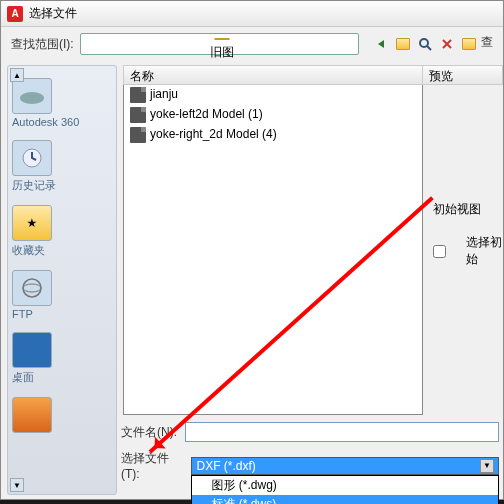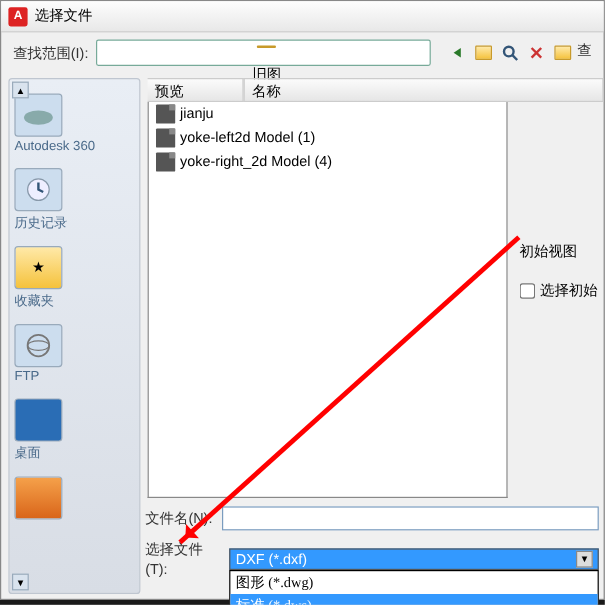--- a/index.html
+++ b/index.html
@@ -3,21 +3,21 @@
 <meta charset="utf-8">
 <style>
 *{box-sizing:border-box;margin:0;padding:0;font-family:"Microsoft YaHei","SimSun",sans-serif;font-size:12px}
 body{width:504px;height:504px;background:#1a1a1a;overflow:hidden;position:relative}
 .dialog{position:absolute;left:0;top:0;width:504px;height:500px;background:#f0f0f0;border:1px solid #888}
 .titlebar{height:26px;background:linear-gradient(#fdfdfd,#e8e8e8);border-bottom:1px solid #ccc;display:flex;align-items:center;padding:0 6px;gap:6px}
 .appicon{width:16px;height:16px;background:#d22;border-radius:2px;display:flex;align-items:center;justify-content:center;color:#fff;font-size:10px;font-weight:bold}
 .toolbar{height:34px;display:flex;align-items:center;padding:4px 10px;gap:6px}
 .lbl{color:#333}
 .lookin{flex:0 0 auto}
-.combo{height:22px;border:1px solid #7a9;background:#fff;display:flex;align-items:center;padding:0 4px;gap:14px;border-radius:2px}
+.combo{height:22px;border:1px solid #7a9;background:#fff;display:flex;align-items:center;padding:0 4px;gap:4px;border-radius:2px}
 .combo.main{width:230px}
 .combo .arrow{margin-left:auto;width:14px;height:14px;background:#ddd;border:1px solid #aaa;display:flex;align-items:center;justify-content:center;font-size:8px}
 .folder-ico{width:16px;height:14px;background:linear-gradient(#ffe9a8,#f5c23c);border:1px solid #c89a2a;border-radius:1px}
 .navbtns{display:flex;gap:2px;margin-left:6px}
 .nbtn{width:20px;height:20px;display:flex;align-items:center;justify-content:center;border:1px solid transparent;border-radius:2px}
 .body{display:flex;height:calc(100% - 60px)}
 .sidebar{width:110px;background:linear-gradient(#e9eef5,#d8dde5);border:1px solid #bfc6d0;margin:4px 0 4px 6px;border-radius:3px;display:flex;flex-direction:column;align-items:center;padding:8px 4px;gap:4px;position:relative}
 .sb-scroll{position:absolute;left:2px;top:2px;width:14px;height:14px;background:#d9e3ee;border:1px solid #9ab;font-size:8px;display:flex;align-items:center;justify-content:center}
 .sb-scroll.dn{top:auto;bottom:2px}
 .place{display:flex;flex-direction:column;align-items:flex-start;gap:2px;width:100%;padding:4px 0}
@@ -27,30 +27,30 @@
 .cols{display:flex;height:20px}
 .colh{background:linear-gradient(#fbfbfb,#e6e6e6);border:1px solid #ccc;padding:2px 6px;font-size:12px}
 .colh.name{width:300px}
 .colh.prev{flex:1;border-left:none}
 .filelist{width:300px;height:330px;background:#fff;border:1px solid #888;border-top:none;overflow:hidden}
 .frow{display:flex;align-items:flex-start;gap:4px;padding:2px 6px;height:20px}
 .dxf-ico{width:16px;height:16px;background:#555;border-radius:1px;position:relative}
 .dxf-ico:after{content:"";position:absolute;right:0;top:0;width:5px;height:5px;background:#888}
 .rightpane{position:absolute;right:0;top:64px;width:70px}
 .rplbl{font-size:12px;padding:6px 0}
-.chk{display:flex;align-items:center;gap:4px;margin-top:10px}
+.chk{display:flex;align-items:center;gap:20px;margin-top:10px}
 .chk input{width:13px;height:13px}
 .bottom{position:absolute;left:120px;bottom:18px;right:4px}
 .brow{display:flex;align-items:center;gap:8px;margin-top:8px}
 .fname-input{flex:1;height:20px;border:1px solid #7a9cbf;background:#fff;padding:0 4px}
 .ftype{width:328px;position:relative}
 .ftype-sel{height:18px;background:#3399ff;color:#fff;padding:1px 4px;border:1px solid #555;display:flex;align-items:center}
 .ftype-sel .arrow{margin-left:auto;width:14px;height:14px;background:#ddd;color:#000;border:1px solid #888;font-size:8px;display:flex;align-items:center;justify-content:center}
 .dropdown{position:absolute;left:0;top:18px;width:100%;background:#fff;border:1px solid #000}
-.ddrow{padding:1px 4px;font-family:Liberation Serif, serif;font-size:12px;white-space:pre}
+.ddrow{padding:1px 19px;font-family:Liberation Sans, sans-serif;font-size:12px;white-space:pre}
 .ddrow.hl{background:#3399ff;color:#fff}
 .redline{position:absolute;width:380px;height:4px;background:red;transform-origin:left center;left:150px;top:450px;transform:rotate(-42deg);z-index:50;pointer-events:none}
 .redline:after{content:"";position:absolute;left:-2px;top:-6px;border:8px solid transparent;border-right-color:red}
 </style>
 </head>
 <body>
 
 <div class="dialog">
 
   <div class="titlebar">
@@ -131,22 +131,22 @@
         <span>桌面</span>
       </div>
       <div class="place" style="margin-bottom:-20px">
         <div class="picon" style="background:linear-gradient(#f5a14a,#d9651a)"></div>
       </div>
       <div class="sb-scroll dn">▼</div>
     </div>
 
     <div class="main">
       <div class="cols">
+        <div class="colh name">名称</div>
         <div class="colh prev">预览</div>
-        <div class="colh name">名称</div>
       </div>
       <div class="filelist">
         <div class="frow">
           <div class="dxf-ico"></div>
           <span>jianju</span>
         </div>
         <div class="frow">
           <div class="dxf-ico"></div>
           <span>yoke-left2d Model (1)</span>
         </div>

